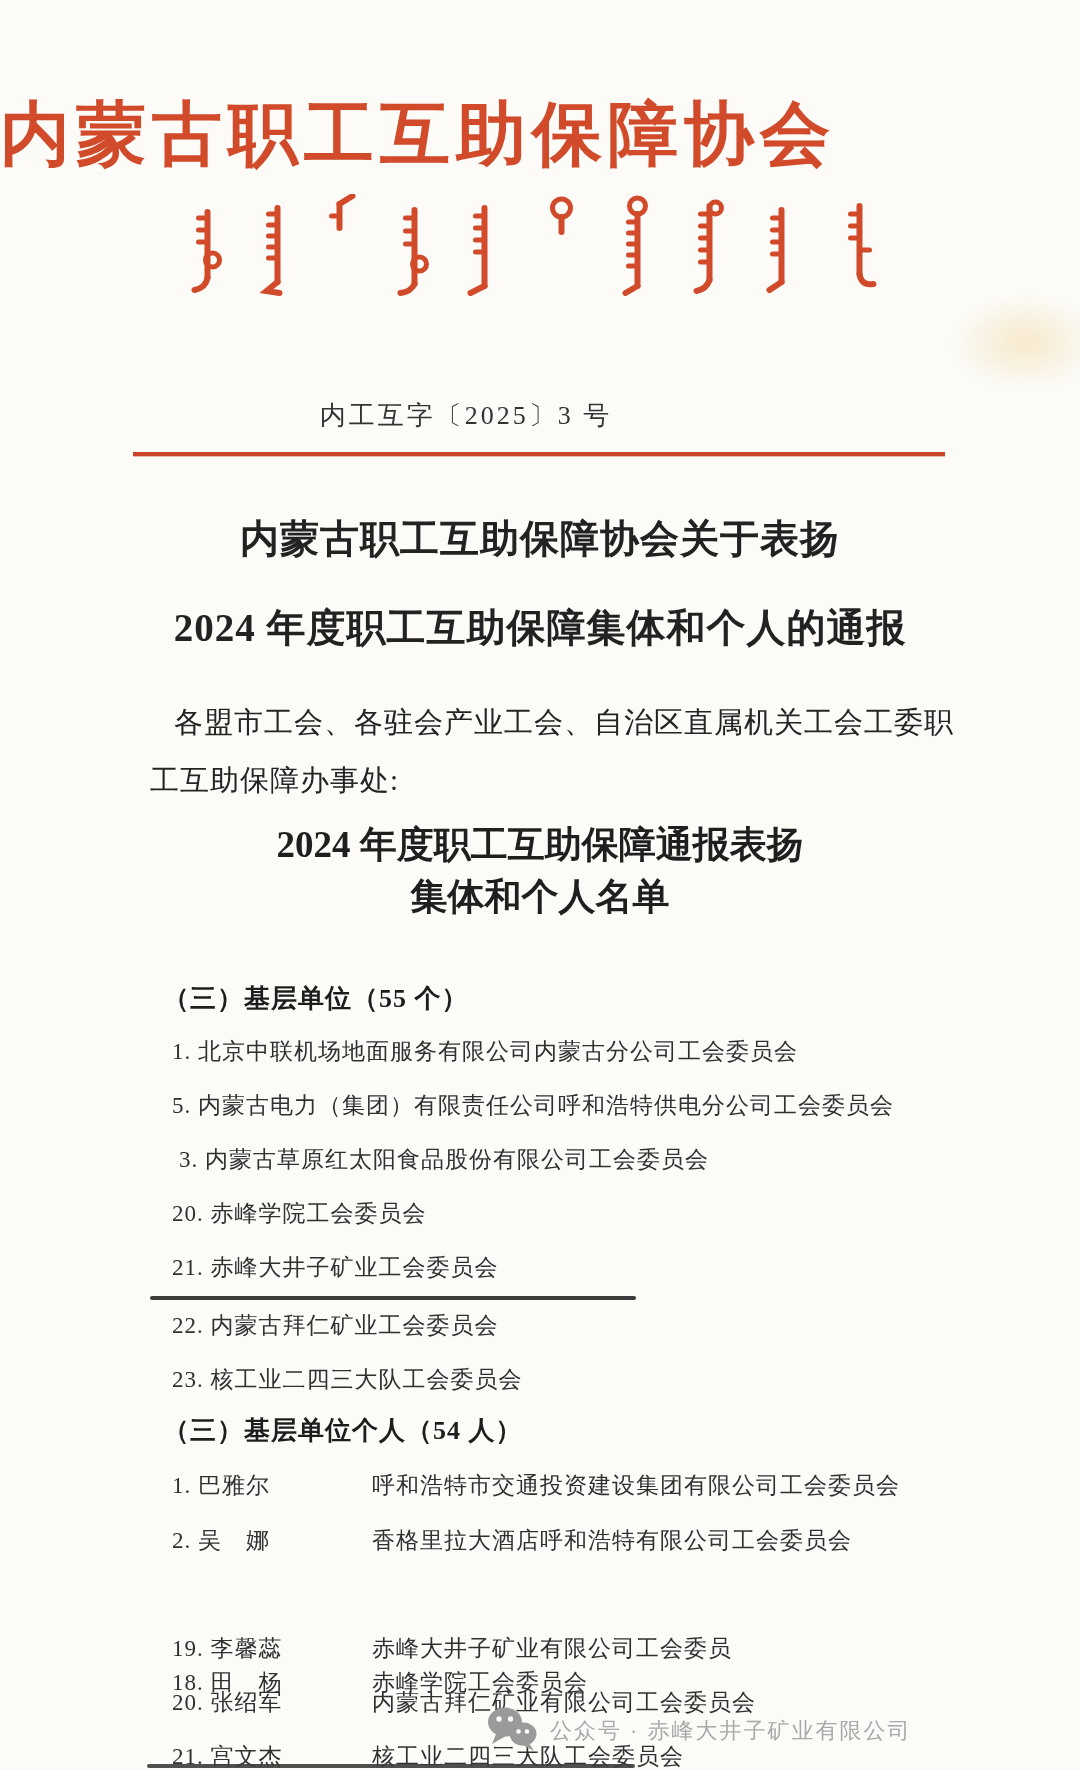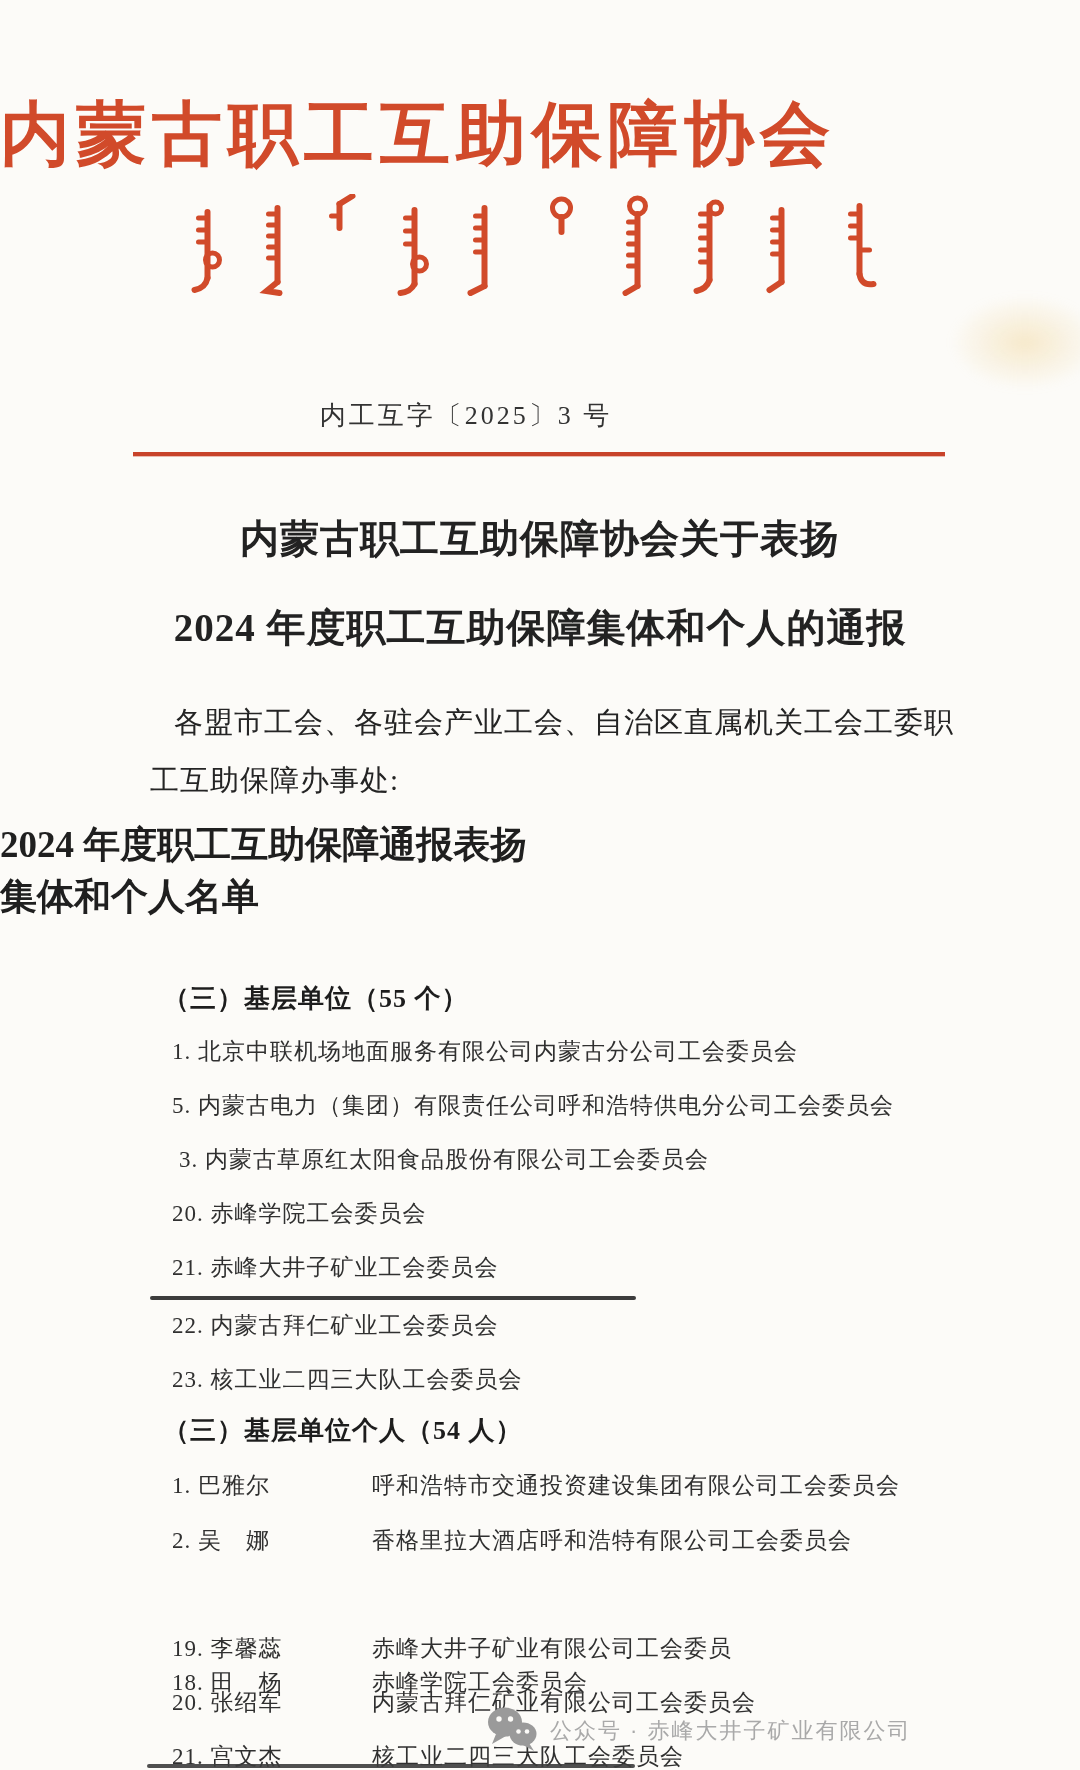--- a/index.html
+++ b/index.html
@@ -43,21 +43,21 @@
     letter-spacing:1px;white-space:nowrap;
   }
   .doc-title.l1{top:512px;}
   .doc-title.l2{top:573px;margin-top:28px;}
   .salutation{
     position:absolute;font-size:29px;color:#242424;letter-spacing:1px;white-space:nowrap;
   }
   .salutation.l1{top:703px;left:174px;}
   .salutation.l2{top:761px;left:150px;}
   .list-title{
-    position:absolute;left:0;width:1080px;
+    position:absolute;left:0;width:1080px;text-align:center;
     font-size:37px;font-weight:bold;color:#1f1f1f;white-space:nowrap;
   }
   .list-title.l1{top:820px;}
   .list-title.l2{top:872px;}
   .section-heading{
     position:absolute;left:163px;
     font-size:26px;font-weight:bold;color:#1d1d1d;
     letter-spacing:1px;white-space:nowrap;
   }
   .unit-item{

